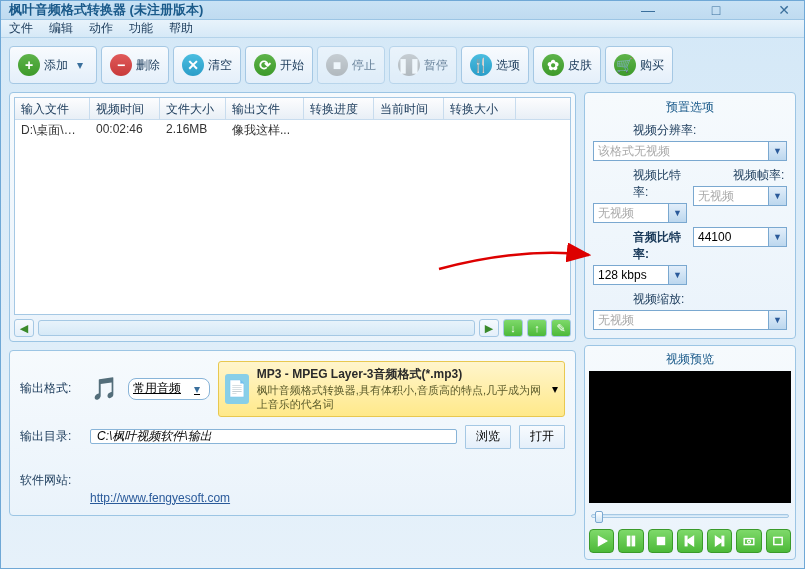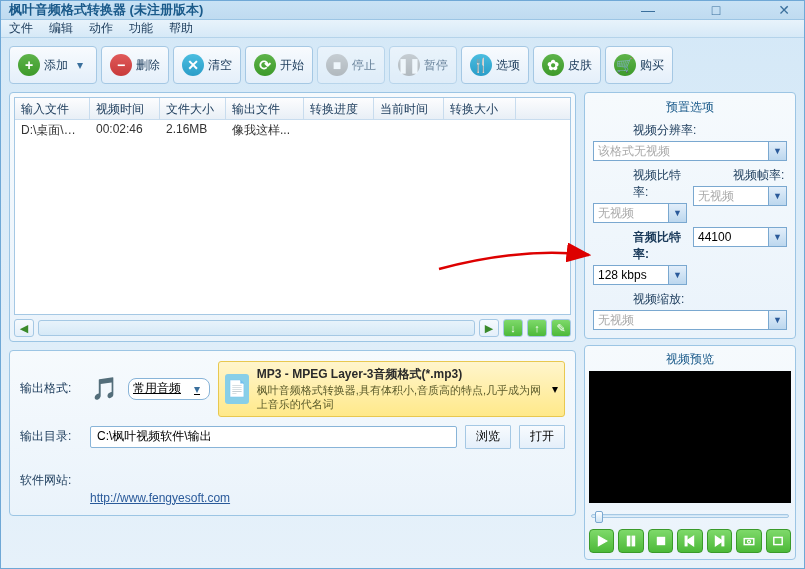--- a/index.html
+++ b/index.html
@@ -43,21 +43,21 @@
 .row { display: flex; align-items: center; gap: 8px; margin-bottom: 8px; }
 .row .lab { color: #1a3a5a; width: 62px; }
 .select-box { height: 22px; background: #fff; border: 1px solid #88b4d8; border-radius: 8px; display: inline-flex; align-items: center; padding: 0 4px; text-decoration: underline; }
 .select-box .txt { flex: 1; overflow:hidden; white-space:nowrap; }
 .select-box .ar { width: 16px; text-align: center; color: #3a6f9c; }
 .fmtico { width: 30px; height: 30px; display:inline-flex; align-items:center; justify-content:center; font-size:22px; }
 .fmt-desc { flex: 1; background: linear-gradient(#fff5cc,#ffe98a); border: 1px solid #e8c850; border-radius: 3px; padding: 4px 6px; display:flex; gap:8px; align-items:center; }
 .fmt-desc .fico { width:30px; height:30px; background:#88cfe8; border-radius:3px; display:inline-flex; align-items:center; justify-content:center; color:#fff; font-size:16px; }
 .fmt-desc .ftxt .t1 { color:#2a2a2a; font-weight:bold; }
 .fmt-desc .ftxt .t2 { color:#5a5a2a; font-size:11px; line-height:1.3; }
-.input-box { flex:1; height:22px; background:#fff; border:1px solid #88b4d8; border-radius:2px; padding:2px 6px; }
+.input-box { flex:1; height:15px; background:#fff; border:1px solid #88b4d8; border-radius:2px; padding:2px 6px;font-style:italic; }
 .btn { height:24px; min-width:46px; background:linear-gradient(#f8fbfe,#e4effa); border:1px solid #a5c8e4; border-radius:1px; padding:0 10px; cursor:pointer; }
 .link { color:#2a5a9a; text-decoration:underline; cursor:pointer;margin-top:34px; }
 
 .group { padding: 4px 8px 8px 8px; }
 .group-title { text-align:center; color:#1a5a8a; padding:2px 0 4px; font-size:12px; }
 .glabel { color:#1a3a5a; padding: 2px 0; margin-left: 40px; }
 .gsel { width:100%; height:20px; background:#fff; border:1px solid #7aa8d0; display:flex; align-items:center; }
 .gsel .gtxt { flex:1; padding:0 4px; overflow:hidden; white-space:nowrap; color:#555; }
 .gsel.muted .gtxt { color:#aaa; }
 .gsel .gar { width:18px; height:100%; background:linear-gradient(#e2eefa,#bcd7ee); border-left:1px solid #7aa8d0; display:flex; align-items:center; justify-content:center; color:#2a5a9a; font-size:9px; }

